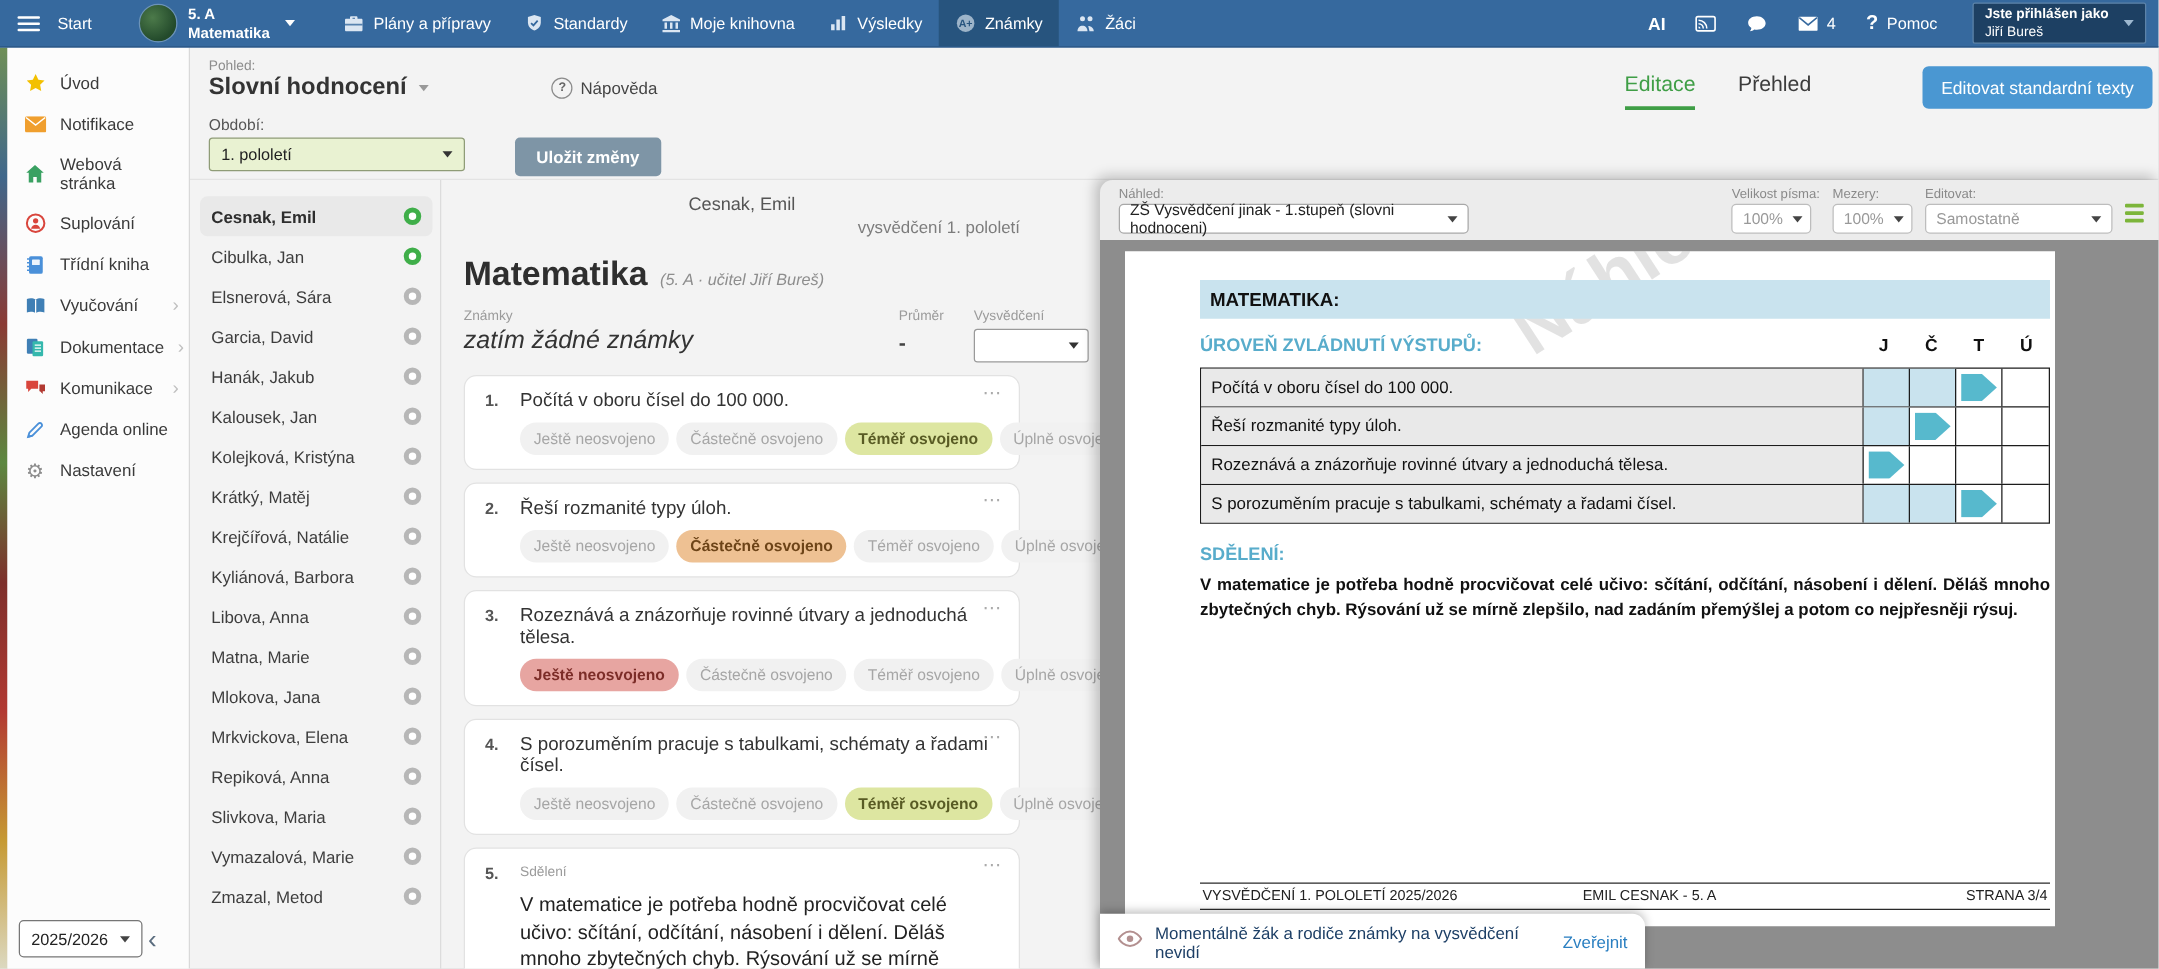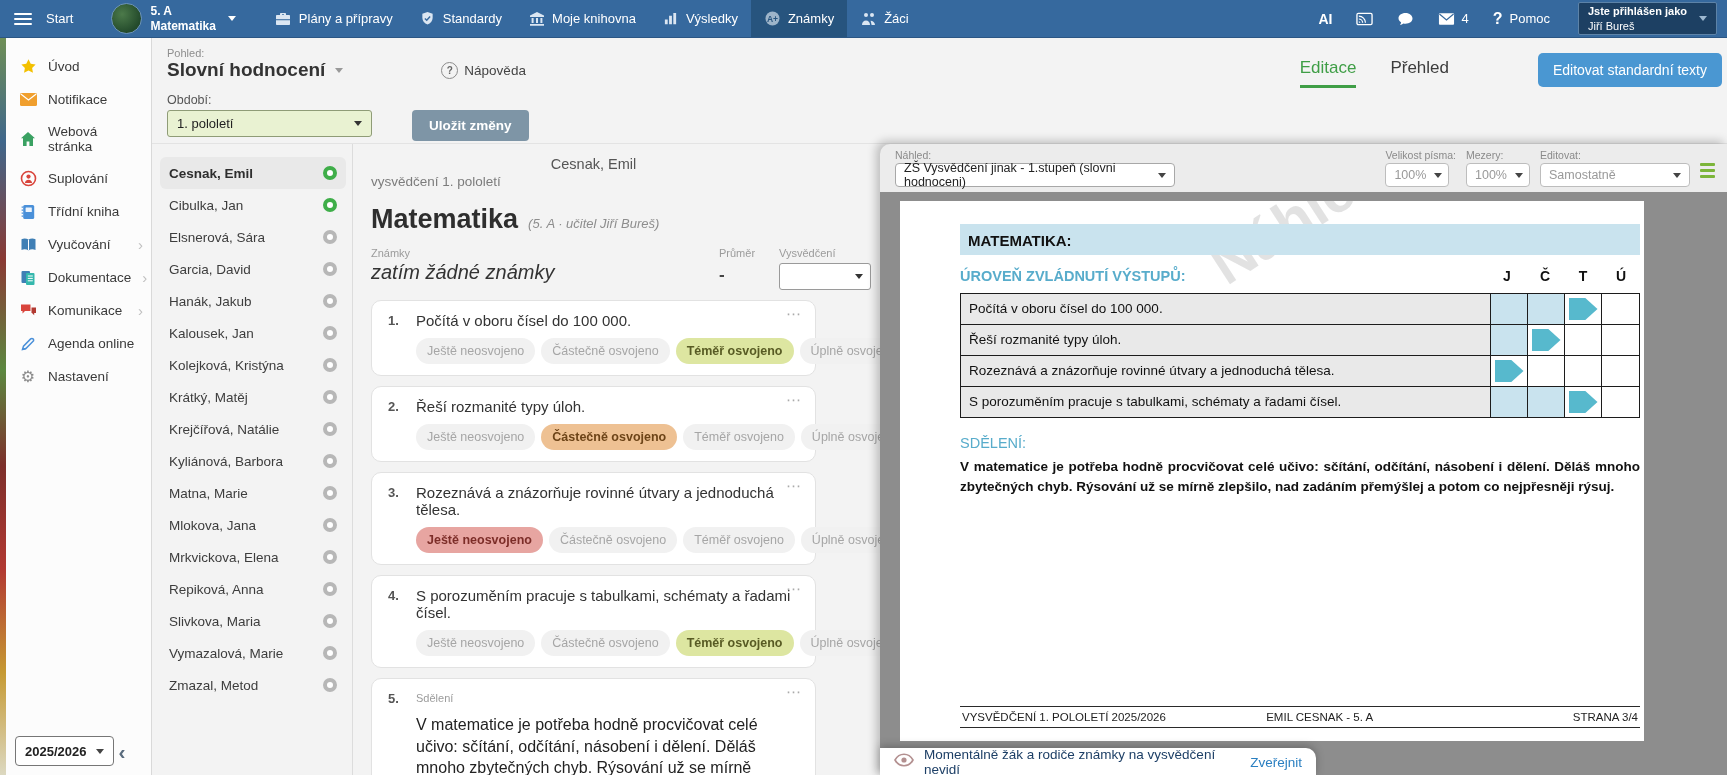--- a/index.html
+++ b/index.html
@@ -28,21 +28,21 @@
   .userbox .utxt{font-size:11px;line-height:1.3;}
   .userbox .utxt b{display:block;}
   .userbox .car{border-top-color:#9db8d0;margin-left:2px;}
   
   .bodyrow{display:flex;height:738px;}
   .photostrip{width:6px;flex:none;background:linear-gradient(#6f8f56 0%,#40678b 14%,#8a3a34 30%,#5c8840 45%,#7d2f2b 58%,#b23932 72%,#c69a33 86%,#dcd9c2 100%);}
   .sidebar{width:146px;flex:none;background:#fcfcfc;border-right:1px solid #d9d9d9;position:relative;padding-top:12px;box-sizing:border-box;}
   .side-item{display:flex;align-items:center;gap:11px;padding:8px 8px 8px 13px;font-size:13.5px;color:#3a3a3a;cursor:pointer;}
   .sicon{width:18px;height:17px;flex:none;display:flex;align-items:center;justify-content:center;}
   .side-chev{margin-left:auto;color:#c0c0c0;font-size:15px;}
-  .side-foot{position:absolute;left:9px;bottom:10px;display:flex;align-items:center;gap:4px;font-weight:bold;}
+  .side-foot{position:absolute;left:9px;bottom:10px;display:flex;align-items:center;gap:4px;}
   .year-sel{background:#fff;border:1px solid #767676;border-radius:4px;height:28px;display:flex;align-items:center;
             gap:10px;padding:0 9px;font-size:13px;color:#222;cursor:pointer;}
   .year-sel .car{border-top-color:#444;margin-left:0;}
   .collapse{color:#5a6c7e;font-size:21px;line-height:1;cursor:pointer;}
   
   .content{flex:1;position:relative;display:flex;flex-direction:column;min-width:0;}
   .chead{height:106px;flex:none;position:relative;padding:9px 0 0 15px;box-sizing:border-box;border-bottom:1px solid #e3e3e3;}
   .view-label{font-size:11px;color:#8d8d8d;}
   .view-row{display:flex;align-items:center;gap:10px;}
   .view-value{font-size:19px;font-weight:bold;color:#333;}
@@ -66,21 +66,21 @@
   .mainrow{flex:1;display:flex;min-height:0;}
   .students{width:201px;flex:none;border-right:1px solid #dcdcdc;padding:13px 6px 0 8px;box-sizing:border-box;overflow:hidden;}
   .stud{height:32px;display:flex;align-items:center;justify-content:space-between;padding:0 9px;border-radius:6px;
         font-size:13.5px;color:#3d3d3d;cursor:pointer;}
   .stud.selected{background:#e9e9e9;font-weight:bold;color:#2e2e2e;}
   .dot{width:14px;height:14px;border-radius:50%;border:4px solid #b7b7b7;background:#fff;box-sizing:border-box;flex:none;}
   .dot.green{border-color:#3fae49;}
   
   .editor{width:512px;flex:none;padding:12px 0 0 18px;box-sizing:content-box;overflow:hidden;}
   .ed-head{width:445px;text-align:center;font-size:14.5px;color:#555;}
-  .ed-sub{width:445px;text-align:left;font-size:13.5px;color:#7c7c7c;margin-top:2px;}
+  .ed-sub{width:445px;text-align:right;font-size:13.5px;color:#7c7c7c;margin-top:2px;}
   .subj-row{margin-top:15px;display:flex;align-items:baseline;gap:10px;}
   .subj{font-size:27px;font-weight:bold;color:#2e2e2e;}
   .subj-meta{font-size:13px;color:#8d8d8d;font-style:italic;}
   .grades-row{display:flex;margin-top:12px;width:500px;}
   .g-left{flex:1;}
   .g-lab{font-size:11px;color:#9b9b9b;}
   .g-val{font-size:20px;color:#333;margin-top:2px;font-style:italic;}
   .g-avg{width:60px;text-align:left;}
   .g-avg .avgv{font-size:17px;font-weight:bold;color:#444;margin-top:6px;}
   .g-rep{width:92px;}
@@ -125,28 +125,28 @@
   .ptable{margin-top:9px;border:1px solid #1c1c1c;}
   .prow{display:flex;height:30px;border-top:1px solid #1c1c1c;}
   .prow:first-child{border-top:none;}
   .plab{flex:1;background:#e9e9e9;font-size:13.5px;color:#111;padding:7px 8px 0;border-right:1px solid #1c1c1c;
         white-space:nowrap;overflow:hidden;}
   .pcell{width:37px;flex:none;border-right:1px solid #1c1c1c;box-sizing:border-box;}
   .pcell:last-child{border-right:none;}
   .pcell.filled{background:#c9e3ee;}
   .parrow{margin:4px auto 0;width:29px;height:22px;background:#57b9cd;
           clip-path:polygon(0 0,58% 0,100% 50%,58% 100%,0 100%);}
-  .sdel{margin-top:17px;color:#58accb;font-weight:normal;font-size:14.5px;}
+  .sdel{margin-top:17px;color:#58accb;font-weight:bold;font-size:14.5px;}
   .msg{margin-top:6px;font-size:13.5px;font-weight:bold;color:#111;text-align:justify;line-height:1.5;}
   .pfoot{position:absolute;left:60px;right:4px;bottom:13px;border-top:1.5px solid #2a2a2a;border-bottom:1.5px solid #2a2a2a;
          display:flex;padding:4px 2px;font-size:11.5px;color:#222;}
   .pf-left{width:45%;}
   .pf-center{flex:1;}
   .pf-right{text-align:right;}
-  .pubbar{position:absolute;left:0;bottom:0;width:436px;height:28px;background:#fff;border-top-right-radius:10px;
+  .pubbar{position:absolute;left:0;bottom:0;width:436px;height:45px;background:#fff;border-top-right-radius:10px;
           box-shadow:0 -2px 8px rgba(0,0,0,.25);display:flex;align-items:center;gap:10px;padding:0 14px;box-sizing:border-box;z-index:5;}
   .pubtxt{font-size:13.5px;color:#1d3f66;}
   .publink{font-size:13.5px;color:#2a7fc1;cursor:pointer;}
 </style>
 </head>
 <body>
 
 <div class="app">
 
   <div class="navbar">
@@ -417,20 +417,24 @@
           <div class="stud">
               <span>Krátký, Matěj</span>
               <span class="dot"></span>
             </div>
           <div class="stud">
               <span>Krejčířová, Natálie</span>
               <span class="dot"></span>
             </div>
           <div class="stud">
               <span>Kyliánová, Barbora</span>
+              <span class="dot"></span>
+            </div>
+          <div class="stud">
+              <span>Libova, Anna</span>
               <span class="dot"></span>
             </div>
           <div class="stud">
               <span>Matna, Marie</span>
               <span class="dot"></span>
             </div>
           <div class="stud">
               <span>Mlokova, Jana</span>
               <span class="dot"></span>
             </div>

